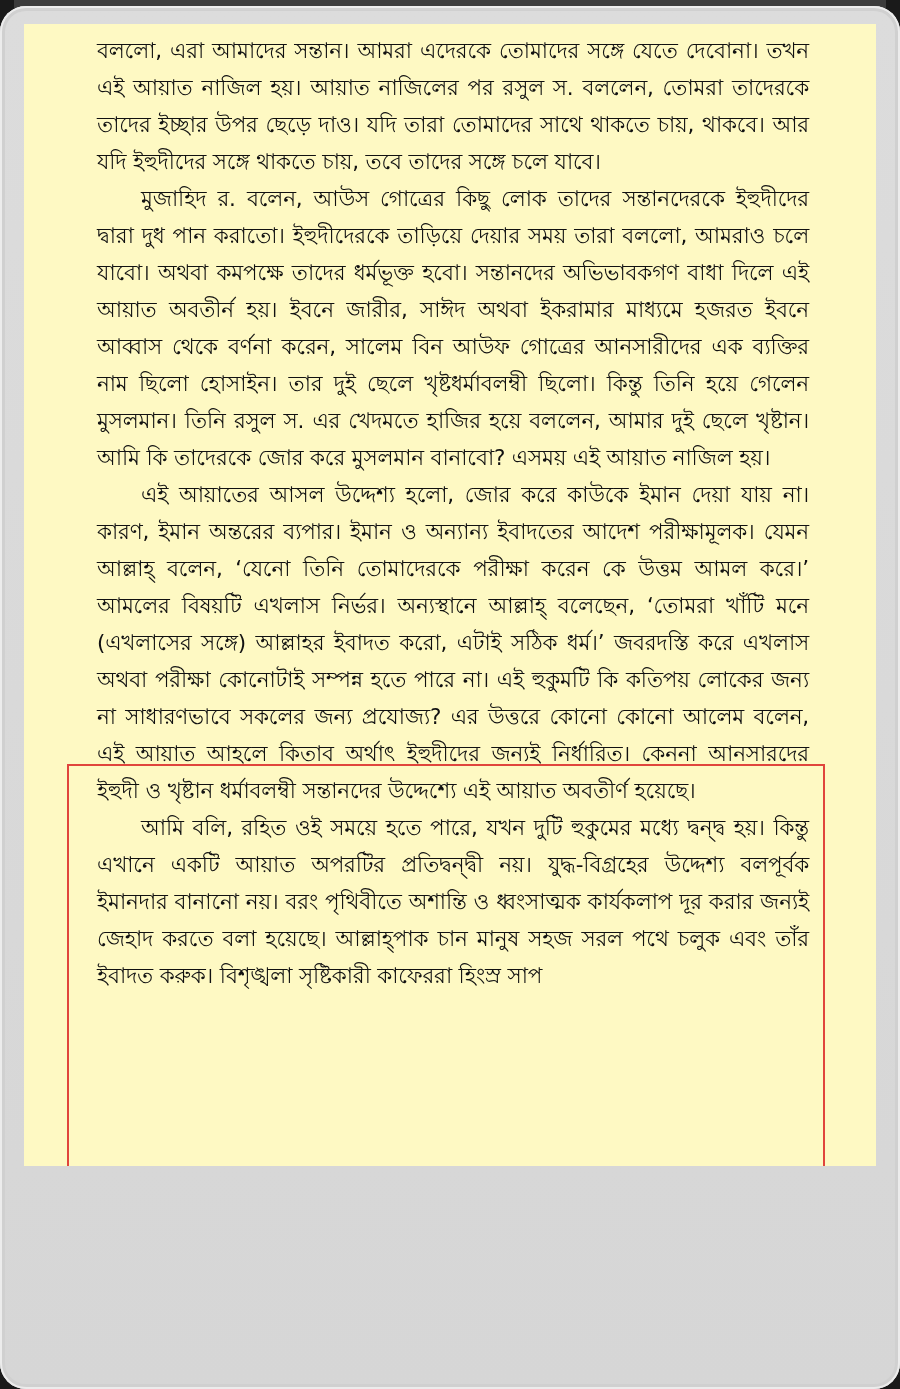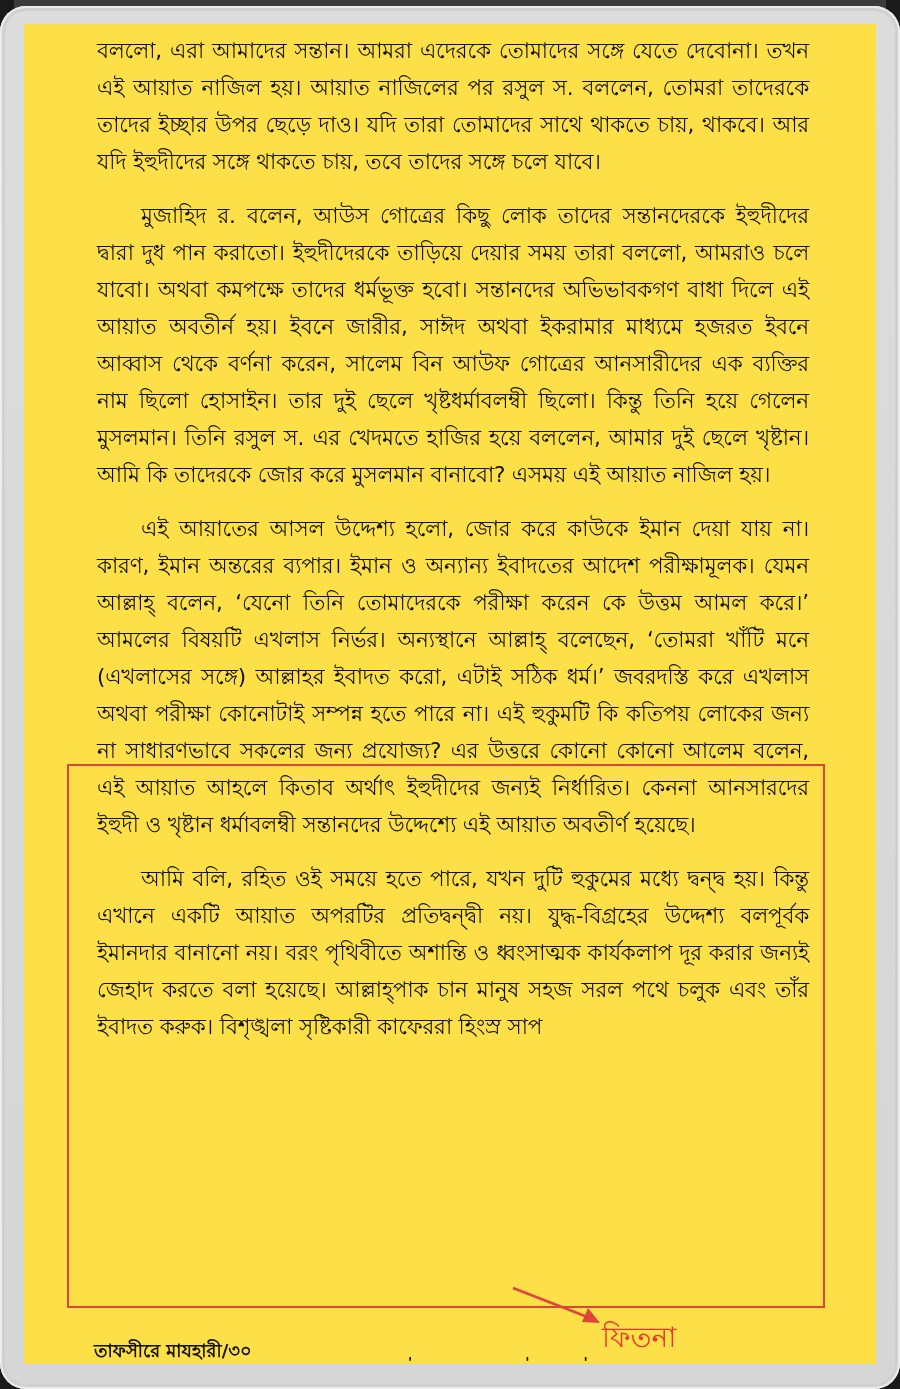--- a/index.html
+++ b/index.html
@@ -24,40 +24,40 @@
       position: absolute;
       left: 0; top: 6px;
       width: 900px; height: 1383px;
       background: linear-gradient(#dcdcdc, #d6d6d6);
       border-radius: 26px;
       box-shadow: inset 0 0 0 2px #ececec, inset 0 0 0 5px #d0d0d0;
     }
     .page {
       position: absolute;
       left: 24px; top: 24px;
-      width: 852px; height: 1340px;
-      background: #fde047;
+      width: 852px; height: 1142px;
+      background: #fef9c3;
       overflow: hidden;
     }
     .text {
       position: absolute;
       left: 73px; top: 8px;
       width: 712px;
       font-size: 21.5px;
       line-height: 37px;
       color: #111;
       text-align: justify;
       letter-spacing: -0.2px;
     }
     .text p {
       margin: 0;
       text-align: justify;
       text-align-last: auto;
     }
-    .text p + p { margin-top: 17px; }
+    .text p + p { margin-top: 0; }
     .text p.indent { text-indent: 44px; }
     .annot-box {
       position: absolute;
       left: 43px; top: 740px;
       width: 758px; height: 544px;
       border: 2px solid #e0453c;
       box-sizing: border-box;
       pointer-events: none;
     }
     .annot-arrow {

